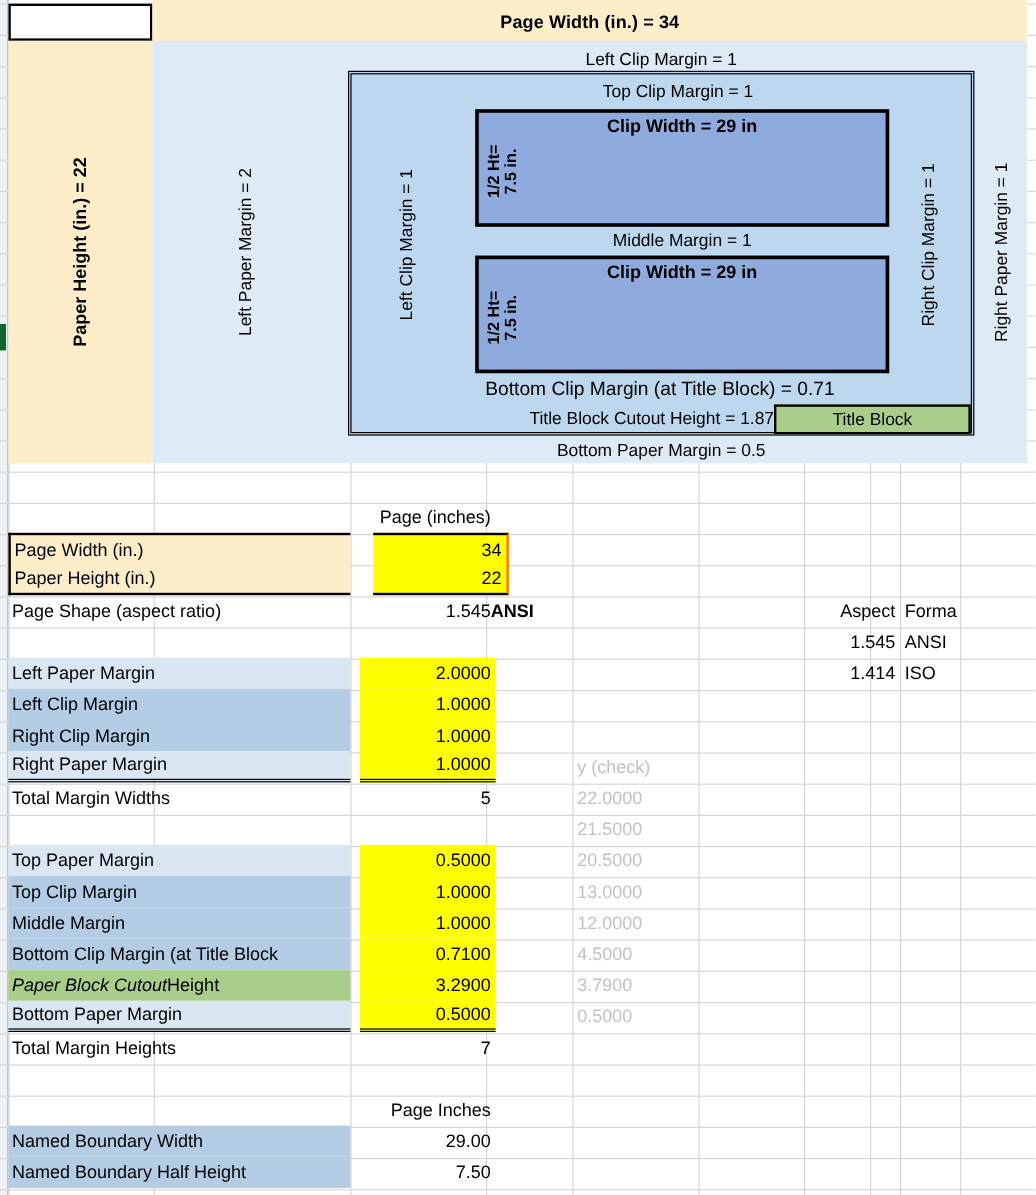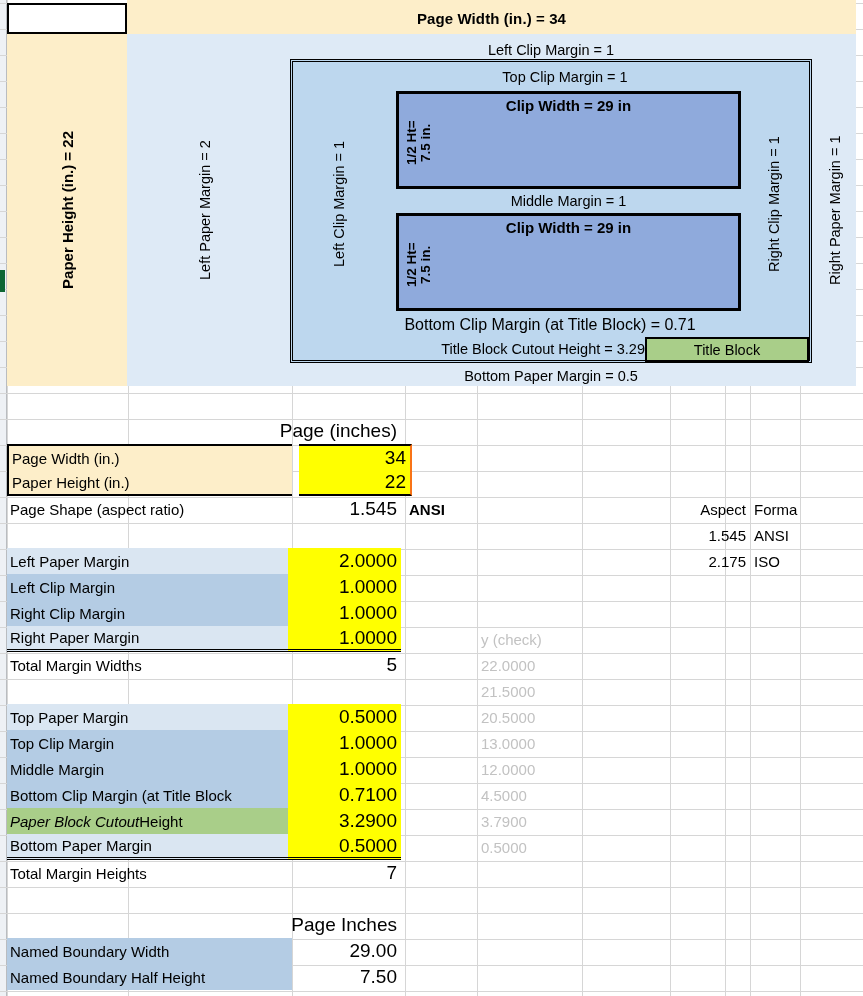--- a/index.html
+++ b/index.html
@@ -279,27 +279,27 @@
     height: 26px;
     box-sizing: border-box;
     display: flex; align-items: center;
     padding-left: 3px;
     font-size: 15px;
     white-space: nowrap;
     overflow: hidden;
   }
   .cellC {
     position: absolute;
-    left: 288px;
+    left: 300px;
     width: 113px;
     height: 26px;
     box-sizing: border-box;
     display: flex; align-items: center; justify-content: flex-end;
     padding-right: 4px;
-    font-size: 19px;
+    font-size: 15px;
     white-space: nowrap;
     padding-left: 16px;
   }
   .cellD {
     position: absolute;
     left: 405px;
     width: 72px;
     height: 26px;
     box-sizing: border-box;
     display: flex; align-items: center;
@@ -448,21 +448,21 @@
 
   <div class="lbl-middle">Middle Margin = 1</div>
 
   <div class="clip-rect bottom">
     <div class="ht">1/2 Ht=
 7.5 in.</div>
     <div class="cw">Clip Width = 29 in</div>
   </div>
 
   <div class="lbl-bottomclip">Bottom Clip Margin (at Title Block) = 0.71</div>
-  <div class="lbl-cutout">Title Block Cutout Height = 3.29</div>
+  <div class="lbl-cutout">Title Block Cutout Height = 1.87</div>
   <div class="title-block">Title Block</div>
   <div class="lbl-bottompaper">Bottom Paper Margin = 0.5</div>
 
   <div class="green-nub"></div>
 </div>
 
 <div id="table">
 
   <div class="row" style="top:20px;">
     <div class="cellC">Page (inches)</div>
@@ -485,21 +485,21 @@
     <div class="cellH">Aspect</div>
     <div class="cellI">Forma</div>
   </div>
 
   <div class="row" style="top:124px;">
     <div class="cellH">1.545</div>
     <div class="cellI">ANSI</div>
   </div>
 
   <div class="row" style="top:150px;">
-    <div class="cellH">2.175</div>
+    <div class="cellH">1.414</div>
     <div class="cellI">ISO</div>
   </div>
 
   <div class="row" style="top:150px;">
     <div class="cellAB bg-blue-lt">Left Paper Margin</div>
     <div class="cellC bg-yellow">2.0000</div>
   </div>
 
   <div class="row" style="top:176px;">
     <div class="cellAB bg-blue-md">Left Clip Margin</div>

